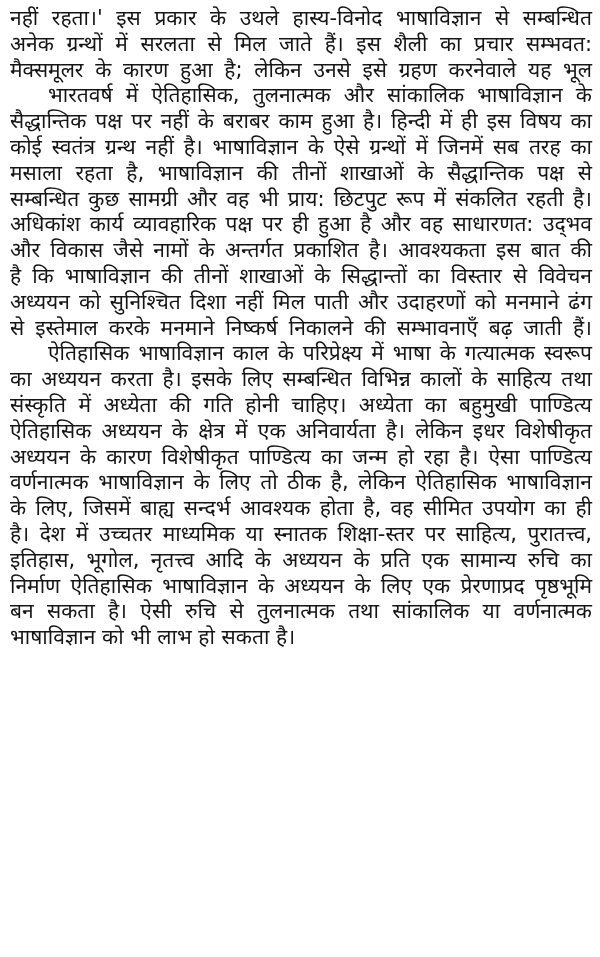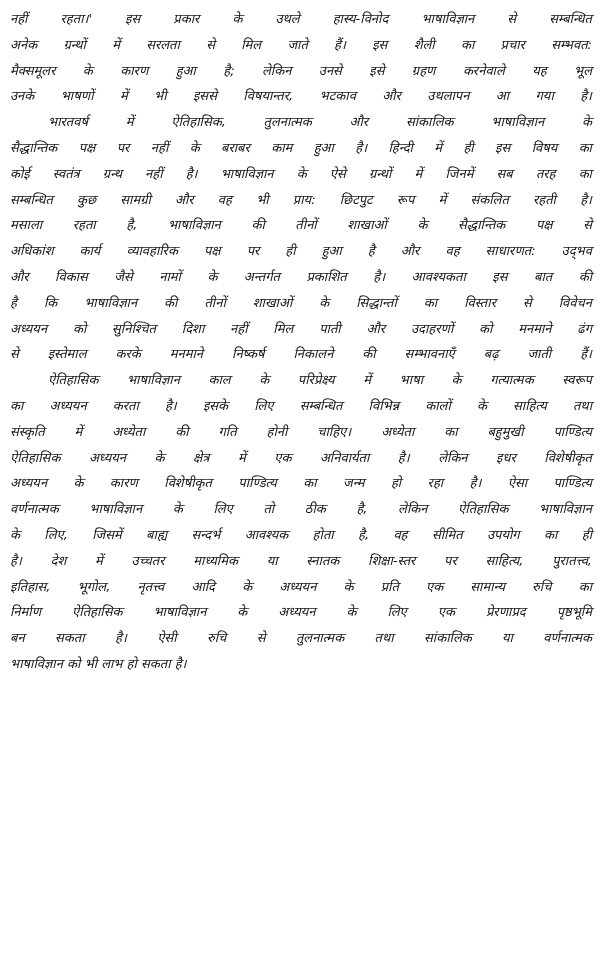--- a/index.html
+++ b/index.html
@@ -13,22 +13,21 @@
       overflow: hidden;
       position: relative;
     }
     .page {
       position: absolute;
       left: 10px;
       top: 6px;
       width: 582px;
       color: #151515;
       font-family: "DejaVu Sans", sans-serif;
-      font-size: 13px;
-      font-style: italic;
+      font-size: 21px;
       font-weight: 500;
     }
     .line {
       display: block;
       height: 25.8px;
       line-height: 25.8px;
       white-space: nowrap;
       text-align: justify;
       text-align-last: justify;
       overflow: visible;
@@ -42,29 +41,28 @@
   </style>
 </head>
 <body>
 
 <div class="page">
 
   <div class="paragraph">
     <span class="line">नहीं रहता।' इस प्रकार के उथले हास्य-विनोद भाषाविज्ञान से सम्बन्धित</span>
     <span class="line">अनेक ग्रन्थों में सरलता से मिल जाते हैं। इस शैली का प्रचार सम्भवत:</span>
     <span class="line">मैक्समूलर के कारण हुआ है; लेकिन उनसे इसे ग्रहण करनेवाले यह भूल</span>
-    <span class="line">उनके भाषणों में भी इससे विषयान्तर, भटकाव और उथलापन आ गया है।</span>
   </div>
 
   <div class="paragraph">
     <span class="line indent">भारतवर्ष में ऐतिहासिक, तुलनात्मक और सांकालिक भाषाविज्ञान के</span>
     <span class="line">सैद्धान्तिक पक्ष पर नहीं के बराबर काम हुआ है। हिन्दी में ही इस विषय का</span>
     <span class="line">कोई स्वतंत्र ग्रन्थ नहीं है। भाषाविज्ञान के ऐसे ग्रन्थों में जिनमें सब तरह का</span>
+    <span class="line">मसाला रहता है, भाषाविज्ञान की तीनों शाखाओं के सैद्धान्तिक पक्ष से</span>
     <span class="line">सम्बन्धित कुछ सामग्री और वह भी प्राय: छिटपुट रूप में संकलित रहती है।</span>
-    <span class="line">मसाला रहता है, भाषाविज्ञान की तीनों शाखाओं के सैद्धान्तिक पक्ष से</span>
     <span class="line">अधिकांश कार्य व्यावहारिक पक्ष पर ही हुआ है और वह साधारणत: उद्‌भव</span>
     <span class="line">और विकास जैसे नामों के अन्तर्गत प्रकाशित है। आवश्यकता इस बात की</span>
     <span class="line">है कि भाषाविज्ञान की तीनों शाखाओं के सिद्धान्तों का विस्तार से विवेचन</span>
     <span class="line">अध्ययन को सुनिश्चित दिशा नहीं मिल पाती और उदाहरणों को मनमाने ढंग</span>
     <span class="line">से इस्तेमाल करके मनमाने निष्कर्ष निकालने की सम्भावनाएँ बढ़ जाती हैं।</span>
   </div>
 
   <div class="paragraph">
     <span class="line indent">ऐतिहासिक भाषाविज्ञान काल के परिप्रेक्ष्य में भाषा के गत्यात्मक स्वरूप</span>
     <span class="line">का अध्ययन करता है। इसके लिए सम्बन्धित विभिन्न कालों के साहित्य तथा</span>

